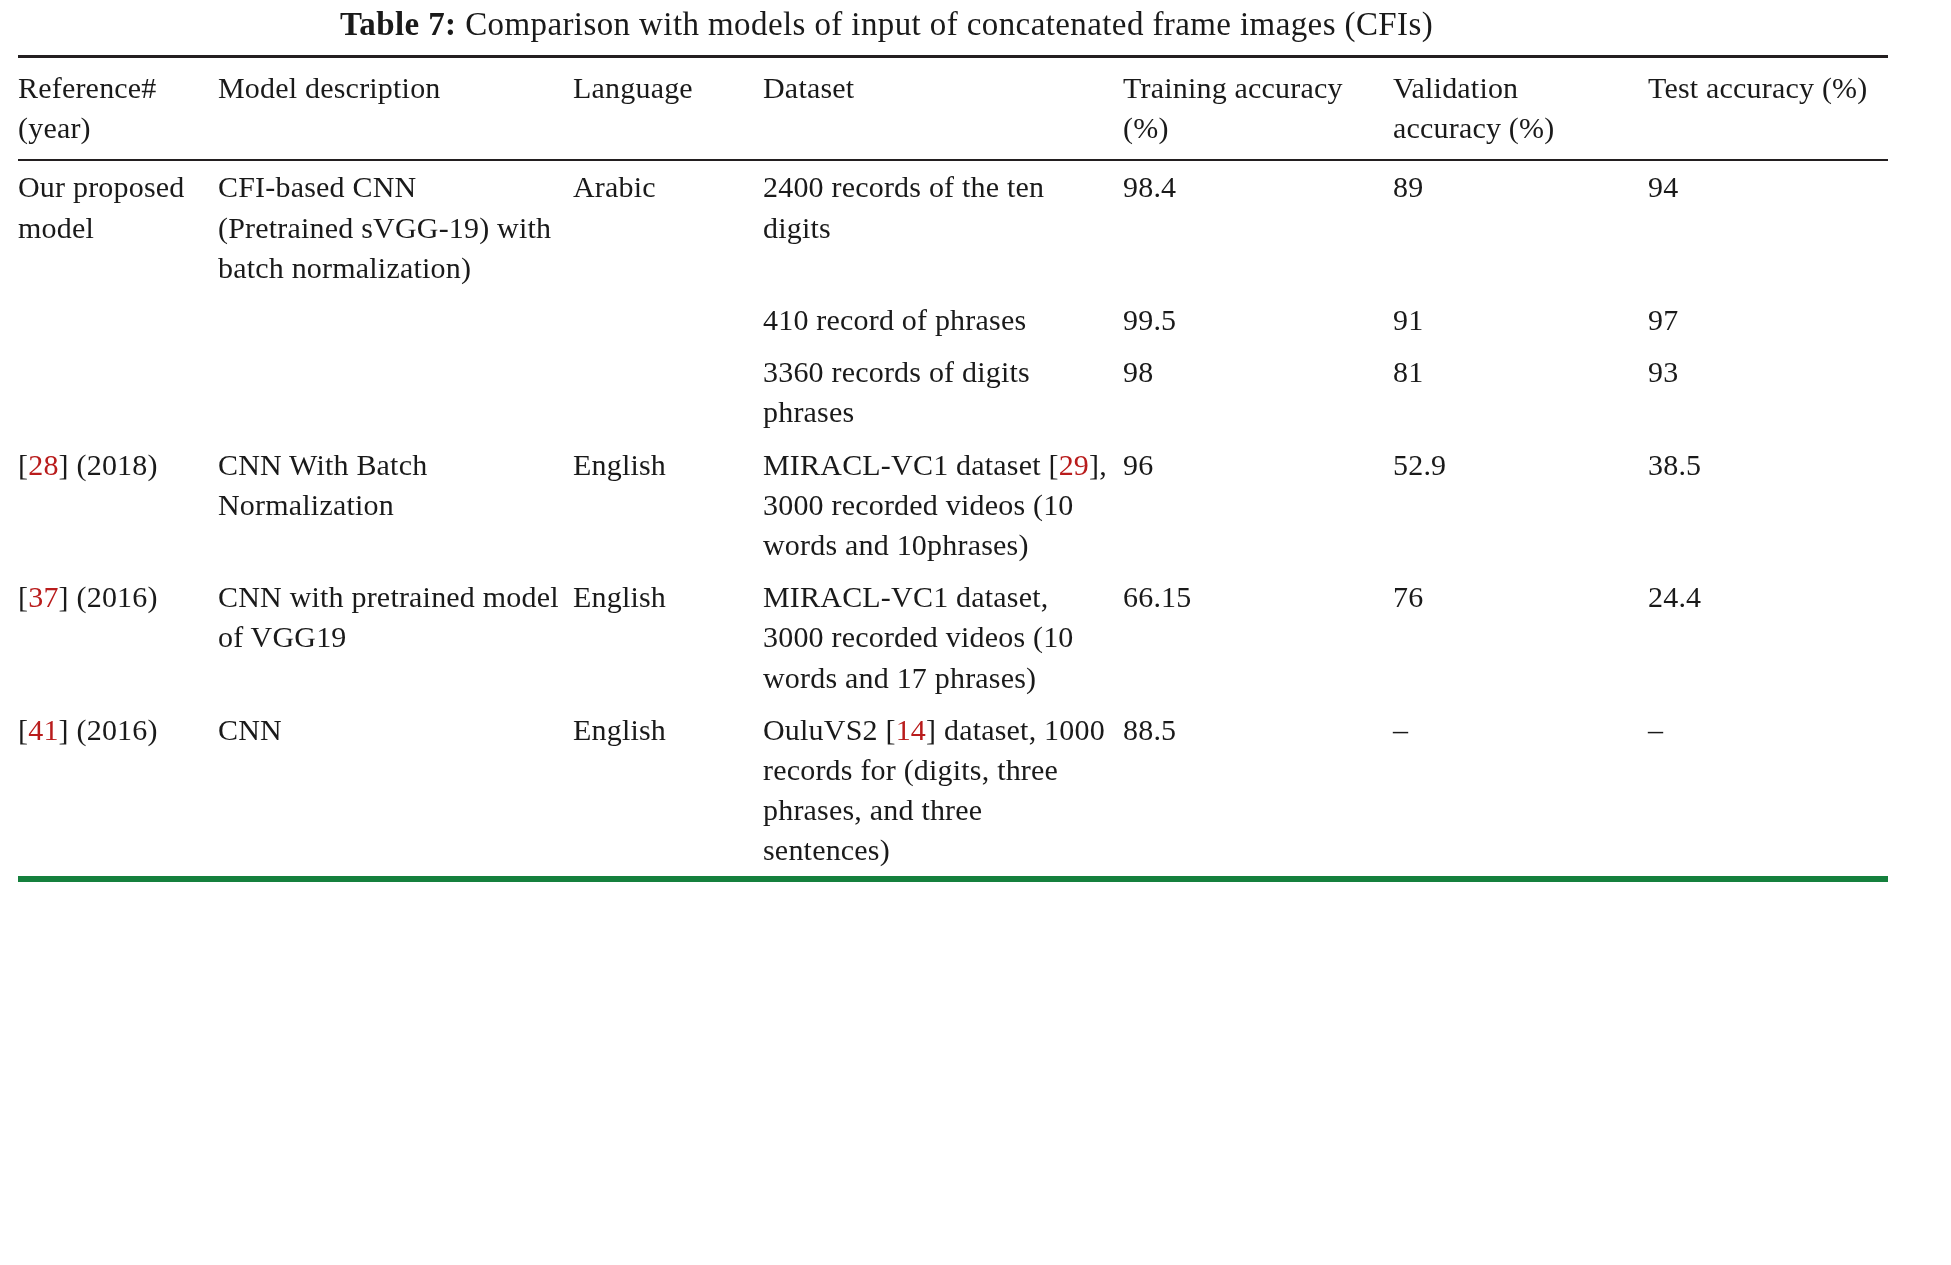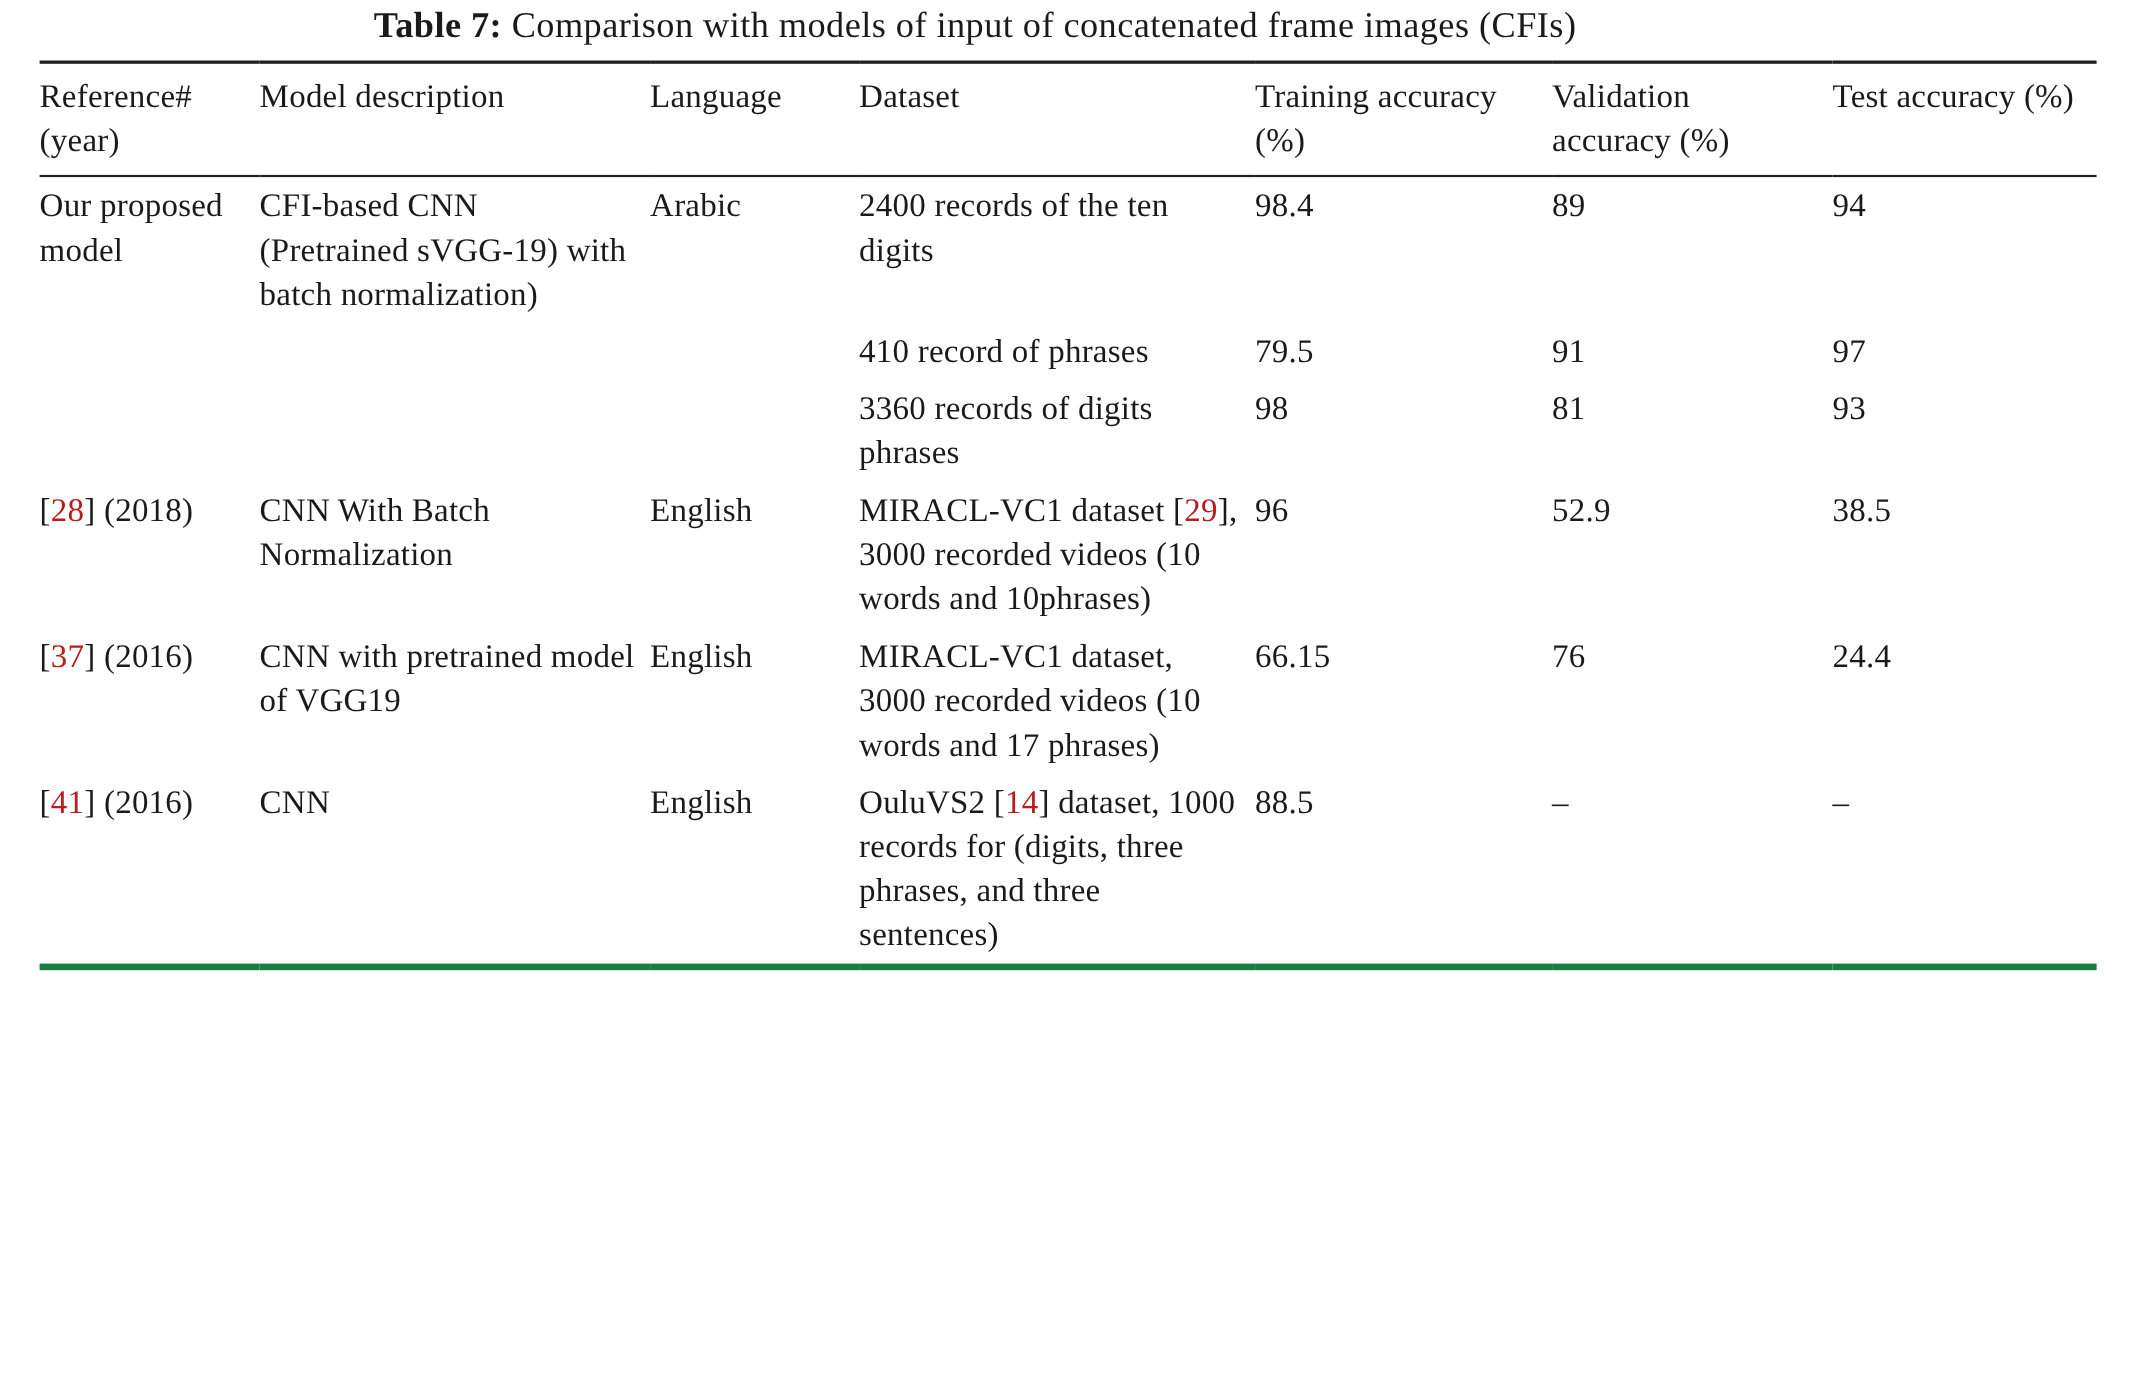--- a/index.html
+++ b/index.html
@@ -29,21 +29,20 @@
   .caption .cap-label {
     font-weight: bold;
   }
   .caption .cap-text {
     font-weight: normal;
   }
   table.tbl {
     width: 100%;
     border-collapse: collapse;
     table-layout: fixed;
-    margin-left: 18px;
   }
   thead th {
     text-align: left;
     font-weight: normal;
     font-size: 30px;
     line-height: 1.32;
     vertical-align: top;
     padding: 10px 14px 12px 0;
     border-top: 3px solid #231f20;
     border-bottom: 2px solid #231f20;
@@ -113,21 +112,21 @@
         <td>98.4</td>
         <td>89</td>
         <td>94</td>
       </tr>
 
       <tr>
         <td></td>
         <td></td>
         <td></td>
         <td>410 record of phrases</td>
-        <td>79.5</td>
+        <td>99.5</td>
         <td>91</td>
         <td>97</td>
       </tr>
 
       <tr>
         <td></td>
         <td></td>
         <td></td>
         <td>3360 records of digits phrases</td>
         <td>98</td>

